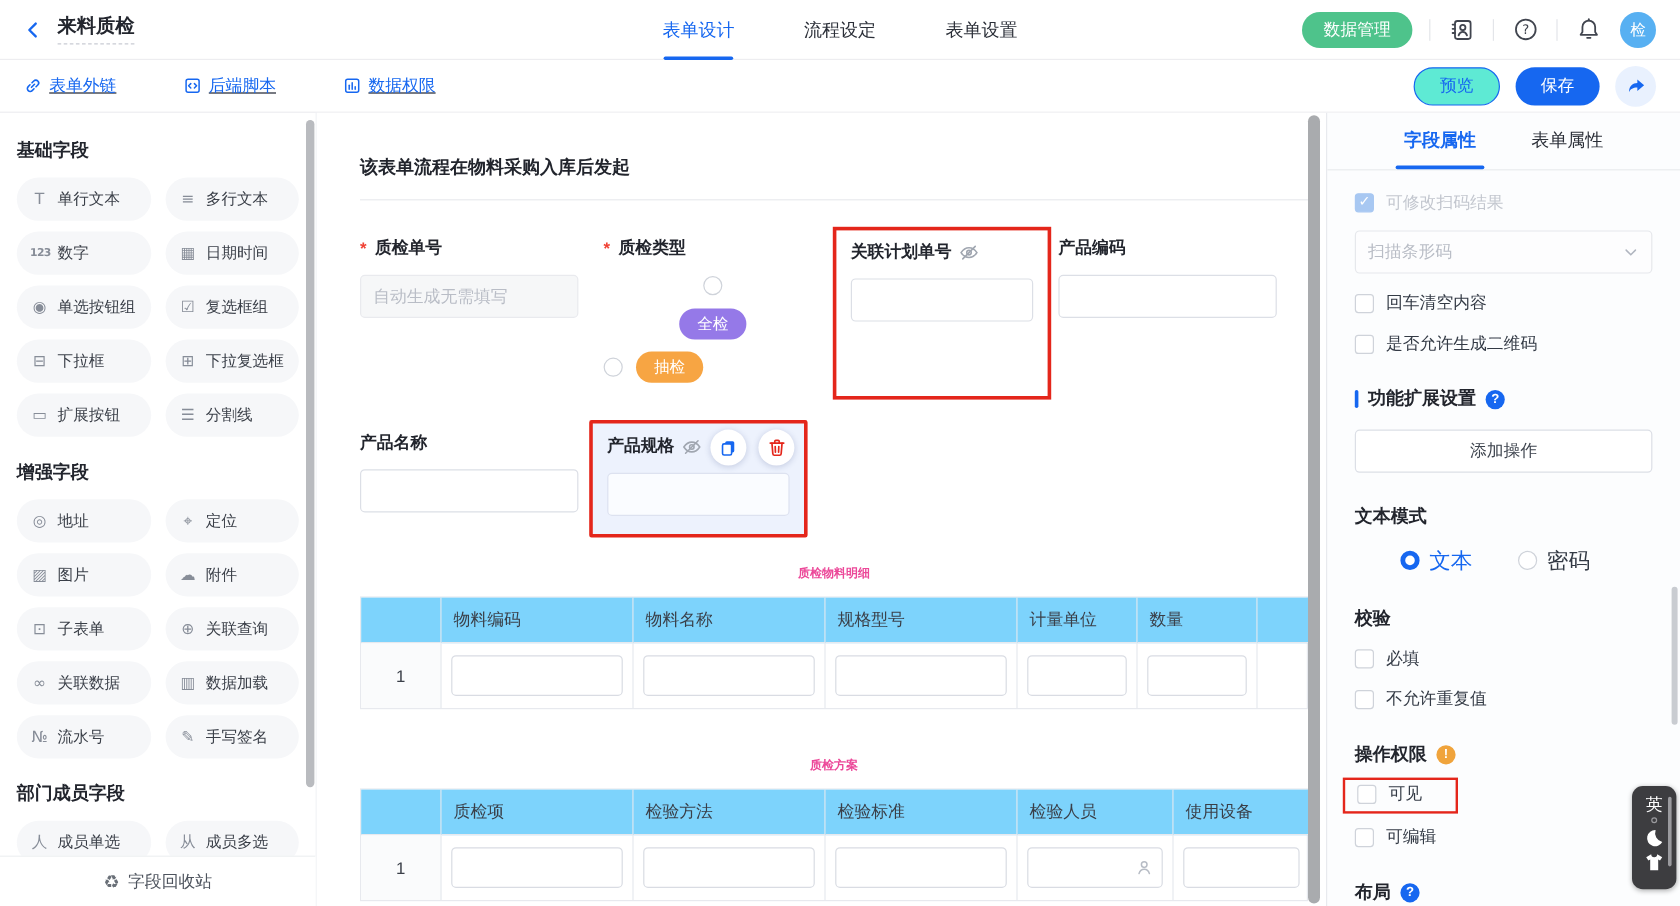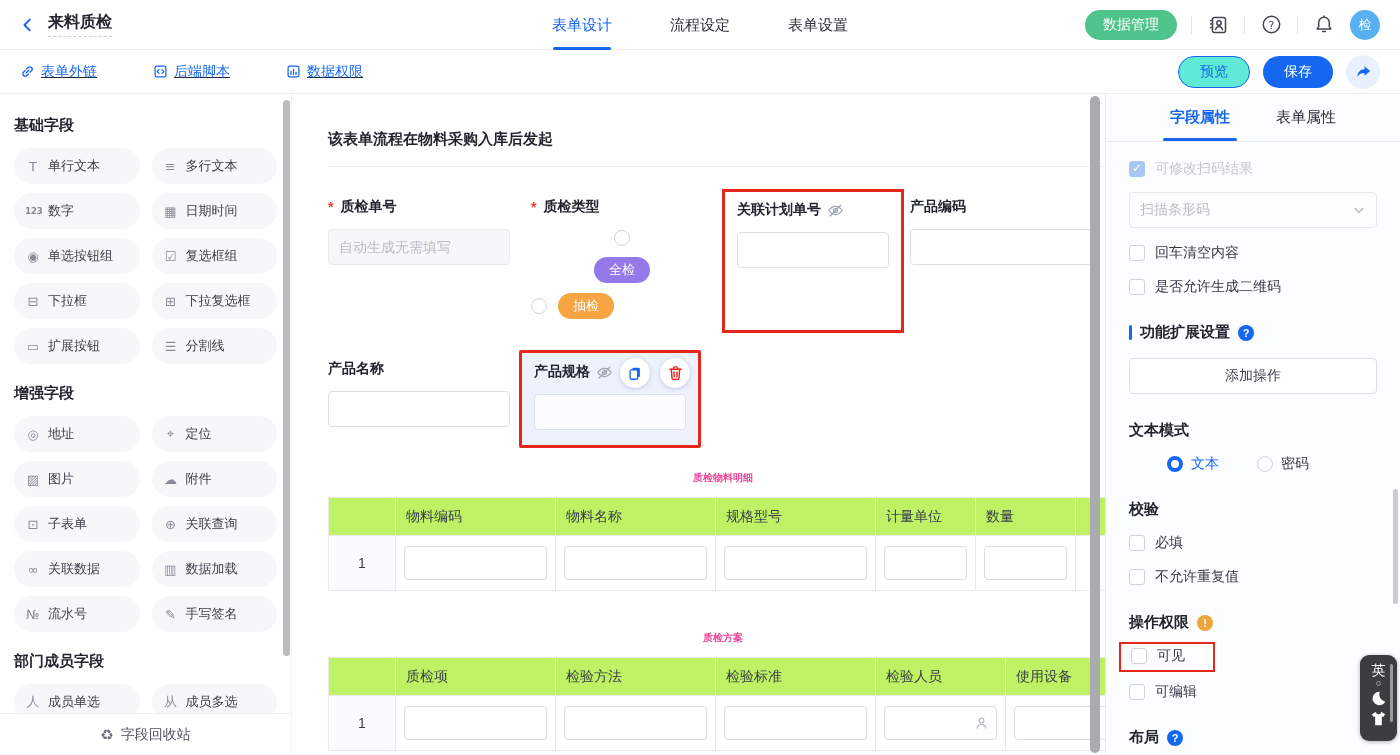--- a/index.html
+++ b/index.html
@@ -34,21 +34,21 @@
   .sublink { display:flex; align-items:center; gap:6px; color:var(--blue); font-size:14px; cursor:pointer; }
   .subbar-right { margin-left:auto; display:flex; align-items:center; gap:13px; }
   .btn-outline { height:32px; padding:0 21px; border-radius:16px; border:1px solid var(--blue); color:var(--blue); background:#5eead4; font-size:14px; cursor:pointer; }
   .btn-primary { height:32px; padding:0 21px; border-radius:16px; border:none; background:var(--blue); color:#fff; font-size:14px; cursor:pointer; }
   .btn-share { width:34px; height:34px; border-radius:50%; background:var(--blue-bg); border:none; display:flex; align-items:center; justify-content:center; cursor:pointer; }
 
   
   .main { display:flex; height:661px; }
 
   
-  .sidebar { width:292px; position:relative; overflow:hidden; padding:2px 14px 0; border-right:1px solid #f1f2f5; }
+  .sidebar { width:264px; position:relative; overflow:hidden; padding:2px 14px 0; border-right:1px solid #f1f2f5; }
   .sec-title { font-size:15px; font-weight:bold; color:#22252d; margin-top:20px; }
   .pill-grid { display:grid; grid-template-columns:1fr 1fr; gap:9px 12px; margin-top:13px; }
   .fpill { height:36px; border-radius:18px; background:#f6f7f9; display:flex; align-items:center; gap:7px; padding:0 11px; font-size:13px; color:#3a3f48; cursor:pointer; white-space:nowrap; overflow:hidden; }
   .fico { color:#878d98; font-size:13px; width:16px; text-align:center; flex:none; font-family:"DejaVu Sans",sans-serif; }
   .fico.small { font-size:9px; font-weight:bold; letter-spacing:-.5px; }
   .side-scroll { position:absolute; right:1px; top:6px; width:7px; height:556px; border-radius:4px; background:#b9bbbf; }
   .side-foot { position:absolute; left:0; right:0; bottom:0; height:42px; background:#fff; border-top:1px solid #eef0f2; display:flex; align-items:center; justify-content:center; gap:7px; color:#4e545e; font-size:14px; cursor:pointer; }
   .recycle-ico { color:#6a7078; font-size:15px; }
 
   
@@ -74,21 +74,21 @@
   .sel-panel .cinput { background:#fafcff; border-color:#dde2f0; }
   .float-acts { position:absolute; top:5px; right:8px; display:flex; gap:10px; }
   .circle-act { width:30px; height:30px; border-radius:50%; background:#fff; box-shadow:0 1px 5px rgba(40,60,120,.22); display:flex; align-items:center; justify-content:center; border:none; cursor:pointer; }
 
   .tbl-title { font-size:10px; font-weight:bold; color:#ec4899;text-align:center; }
   .tbl { border:1px solid var(--border); display:grid; margin-top:12px; }
   .tbl-materials { grid-template-columns:67px 160px 160px 160px 100px 100px 43px; }
   .tbl-plan { grid-template-columns:67px 160px 160px 160px 130px 113px; }
   .tcell { border-right:1px solid var(--border); border-bottom:1px solid var(--border); display:flex; align-items:center; }
   .tcell:last-child { border-right:none; }
-  .thead { height:38px; font-size:14px; color:#3a3f48; padding:0 10px; background:#bef264; }
+  .thead { height:38px; font-size:14px; color:#3a3f48; padding:0 10px; background:#7dd3fc; }
   .tbody { height:54px; border-bottom:none; padding:0 8px; position:relative; }
   .rownum { justify-content:center; color:#3a3f48; background:#fafbfc; }
   .tinput { width:100%; height:34px; border:1px solid #d9dce3; border-radius:4px; background:#fff; outline:none; padding:0 8px; font-family:inherit; }
   .person-wrap { position:relative; width:100%; }
   .person-ico { position:absolute; right:8px; top:50%; transform:translateY(-50%); }
 
   
   .panel { width:295px; border-left:1px solid #e8eaee; background:#fcfdfe; position:relative; overflow:hidden; padding:0 23px; }
   .panel-tabs { height:48px; display:flex; justify-content:center; gap:46px; border-bottom:1px solid #e9ebee; margin:0 -23px; }
   .ptab { position:relative; display:flex; align-items:center; font-size:15px; color:#2b2f38; cursor:pointer; }
@@ -100,21 +100,21 @@
   .chk.checked-disabled::after { content:"✓"; position:absolute; left:2px; top:-1px; color:#fff; font-size:12px; }
   .lbl-disabled { color:#c3c7cf; }
   .pselect { margin-top:14px; height:36px; border:1px solid #e6e8ec; border-radius:4px; background:#fdfdfe; display:flex; align-items:center; justify-content:space-between; padding:0 10px; color:#b9bdc6; font-size:14px; cursor:pointer; }
   .sec-head { display:flex; align-items:center; gap:8px; margin-top:27px; font-size:15px; font-weight:bold; color:#22252d; }
   .blue-bar { width:3px; height:15px; background:var(--blue); border-radius:2px; }
   .qmark { width:16px; height:16px; border-radius:50%; background:var(--blue); color:#fff; font-size:11px; font-weight:bold; display:inline-flex; align-items:center; justify-content:center; flex:none; }
   .wmark { width:16px; height:16px; border-radius:50%; background:var(--warn); color:#fff; font-size:11px; font-weight:bold; display:inline-flex; align-items:center; justify-content:center; flex:none; }
   .btn-add { margin-top:16px; width:100%; height:36px; border:1px solid var(--inb); border-radius:4px; background:#fff; font-size:14px; color:#3f454f; cursor:pointer; font-family:inherit; }
   .p-label { margin-top:27px; font-size:15px; font-weight:bold; color:#22252d; }
   .pradio-row { display:flex; align-items:center; gap:38px; margin-top:15px; padding-left:38px; }
-  .pradio { display:flex; align-items:center; gap:8px; font-size:14px; color:#333a45; cursor:pointer; }
+  .pradio { display:flex; align-items:center; gap:8px; font-size:18px; color:#333a45; cursor:pointer; }
   .rdot { width:16px; height:16px; border-radius:50%; border:1.5px solid #cfd3da; background:#fff; flex:none; }
   .rdot.on { border:4.5px solid var(--blue); }
   .pradio.on-lbl { color:var(--blue); }
   .ann-visible { border:2.5px solid var(--red); padding:3px 10px 5px; margin:10px -10px -5px; width:96px; }
   .ann-visible .chk-row { margin-top:0; }
   .panel-scroll { position:absolute; right:2px; top:395px; width:5px; height:115px; border-radius:3px; background:#c9ccd1; }
   .canvas-scroll { position:absolute; right:5px; top:2px; bottom:2px; width:10px; border-radius:6px; background:#a9abae; }
 
   
   .tr-widget { position:fixed; right:3px; bottom:14px; width:37px; height:86px; background:#3d3d40; border-radius:9px; display:flex; flex-direction:column; align-items:center; padding-top:8px; gap:3px; z-index:10; box-shadow:0 1px 4px rgba(0,0,0,.3); }

